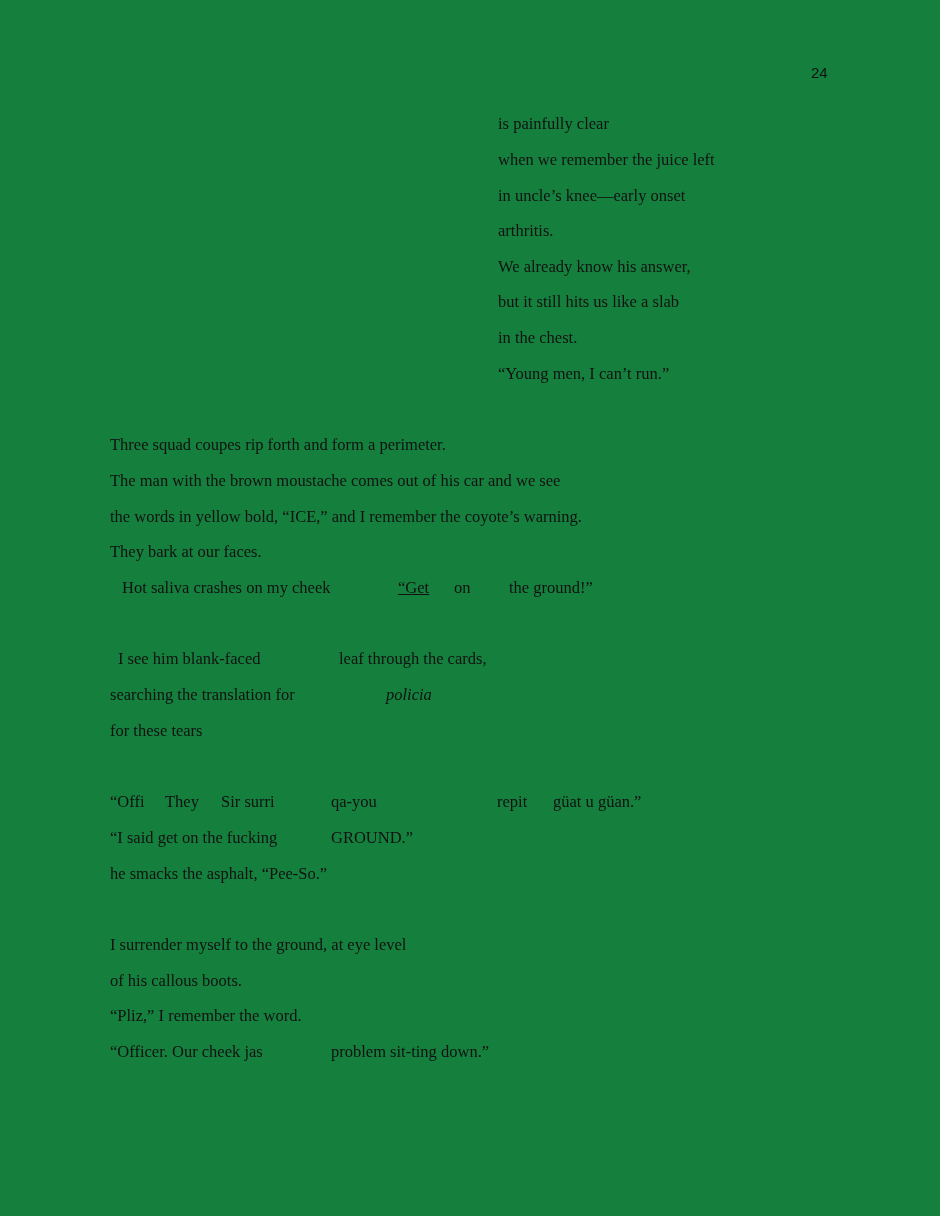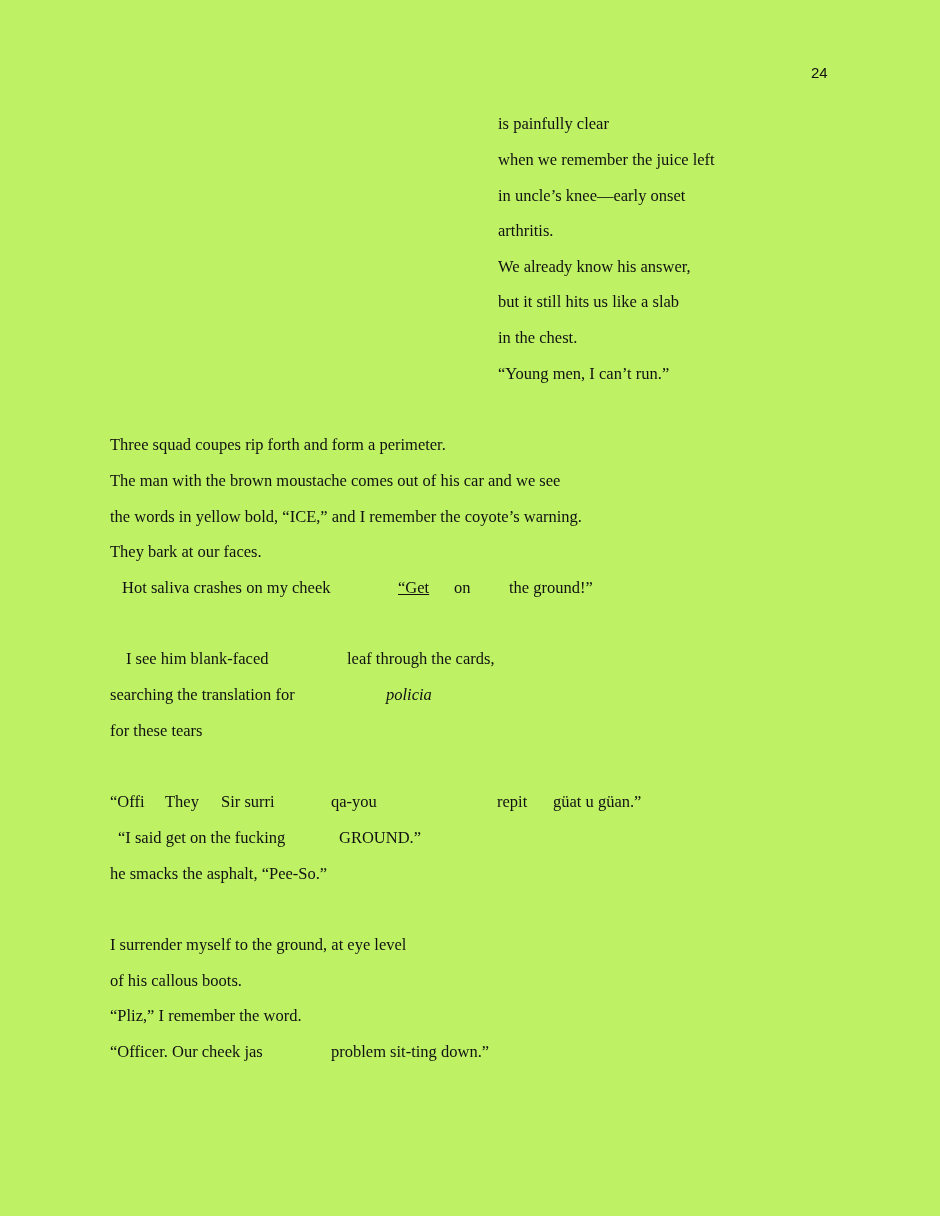--- a/index.html
+++ b/index.html
@@ -13,21 +13,21 @@
       position: relative;
       overflow: hidden;
       font-family: "Liberation Serif", "DejaVu Serif", serif;
       color: #111111;
     }
     .page {
       position: absolute;
       left: 0; top: 0;
       width: 940px;
       height: 1216px;
-      background: #bef264;
+      background: #15803d;
     }
     .page-number {
       position: absolute;
       top: 63px;
       left: 811px;
       font-family: "Liberation Sans", "DejaVu Sans", sans-serif;
       font-size: 15px;
       line-height: 20px;
       color: #111111;
     }
@@ -70,41 +70,41 @@
     <div class="line" style="left:110px; top:541px;">They bark at our faces.</div>
     <div class="line" style="left:12px; top:577px; width:940px; height:22px;">
       <span class="seg" style="left:110px;">Hot saliva crashes on my cheek</span>
       <span class="seg" style="left:386px;text-decoration:underline;">“Get</span>
       <span class="seg" style="left:442px;">on</span>
       <span class="seg" style="left:497px;">the ground!”</span>
     </div>
   </div>
 
   <div>
-    <div class="line" style="left:16px; top:648px; width:898px; height:22px;">
+    <div class="line" style="left:8px; top:648px; width:898px; height:22px;">
       <span class="seg" style="left:110px;">I see him blank-faced</span>
       <span class="seg" style="left:331px;">leaf through the cards,</span>
     </div>
     <div class="line" style="left:0; top:684px; width:940px; height:22px;">
       <span class="seg" style="left:110px;">searching the translation for</span>
       <span class="seg italic" style="left:386px;">policia</span>
     </div>
     <div class="line" style="left:110px; top:720px;">for these tears</div>
   </div>
 
   <div>
     <div class="line" style="left:0; top:791px; width:940px; height:22px;text-align:center;">
       <span class="seg" style="left:110px;">“Offi</span>
       <span class="seg" style="left:165px;">They</span>
       <span class="seg" style="left:221px;">Sir surri</span>
       <span class="seg" style="left:331px;">qa-you</span>
       <span class="seg" style="left:497px;">repit</span>
       <span class="seg" style="left:553px;">güat u güan.”</span>
     </div>
-    <div class="line" style="left:8px; top:827px; width:792px; height:22px;">
+    <div class="line" style="left:0; top:827px; width:792px; height:22px;">
       <span class="seg" style="left:110px;">“I said get on the fucking</span>
       <span class="seg" style="left:331px;">GROUND.”</span>
     </div>
     <div class="line" style="left:110px; top:863px;">he smacks the asphalt, “Pee-So.”</div>
   </div>
 
   <div>
     <div class="line" style="left:110px; top:934px;">I surrender myself to the ground, at eye level</div>
     <div class="line" style="left:110px; top:970px;">of his callous boots.</div>
     <div class="line" style="left:110px; top:1005px;">“Pliz,” I remember the word.</div>

